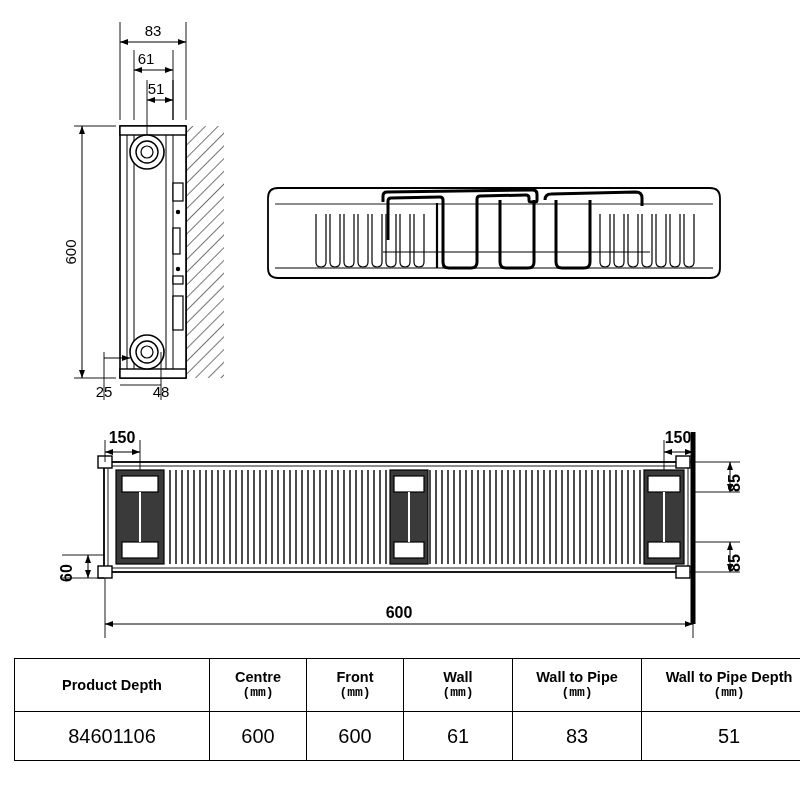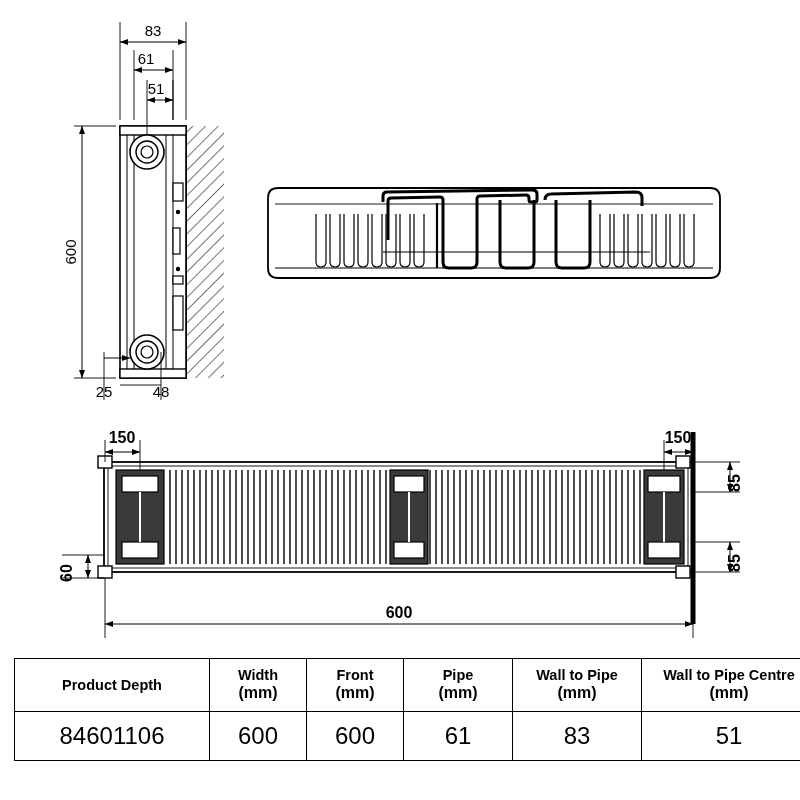--- a/index.html
+++ b/index.html
@@ -53,28 +53,29 @@
     vertical-align: middle;
     padding: 2px 2px;
   }
   .spec-table th {
     font-size: 14.5px;
     font-weight: bold;
     height: 48px;
     line-height: 1.15;
   }
   .spec-table td {
-    font-size: 24px;
+    font-size: 20px;
     height: 44px;
     font-weight: normal;
   }
   .unit {
     display: block;
     font-weight: bold;
-    font-size: 16px;
+    font-size: 13px;
+    font-family: Liberation Mono, monospace;
   }
   .col-code { width: 190px; }
   .col-h { width: 92px; }
   .col-w { width: 92px; }
   .col-d { width: 104px; }
   .col-wf { width: 124px; }
   .col-wp { width: 170px; }
 </style>
 </head>
 <body>
@@ -335,37 +336,37 @@
     </g>
   </svg>
 
   <table class="spec-table">
     <thead>
       <tr>
         <th class="col-code">
           <span>Product Depth</span>
         </th>
         <th class="col-h">
-          <span>Width</span>
+          <span>Centre</span>
           <span class="unit">(mm)</span>
         </th>
         <th class="col-w">
           <span>Front</span>
           <span class="unit">(mm)</span>
         </th>
         <th class="col-d">
-          <span>Pipe</span>
+          <span>Wall</span>
           <span class="unit">(mm)</span>
         </th>
         <th class="col-wf">
           <span>Wall to Pipe</span>
           <span class="unit">(mm)</span>
         </th>
         <th class="col-wp">
-          <span>Wall to Pipe Centre</span>
+          <span>Wall to Pipe Depth</span>
           <span class="unit">(mm)</span>
         </th>
       </tr>
     </thead>
     <tbody>
       <tr>
         <td>84601106</td>
         <td>600</td>
         <td>600</td>
         <td>61</td>

